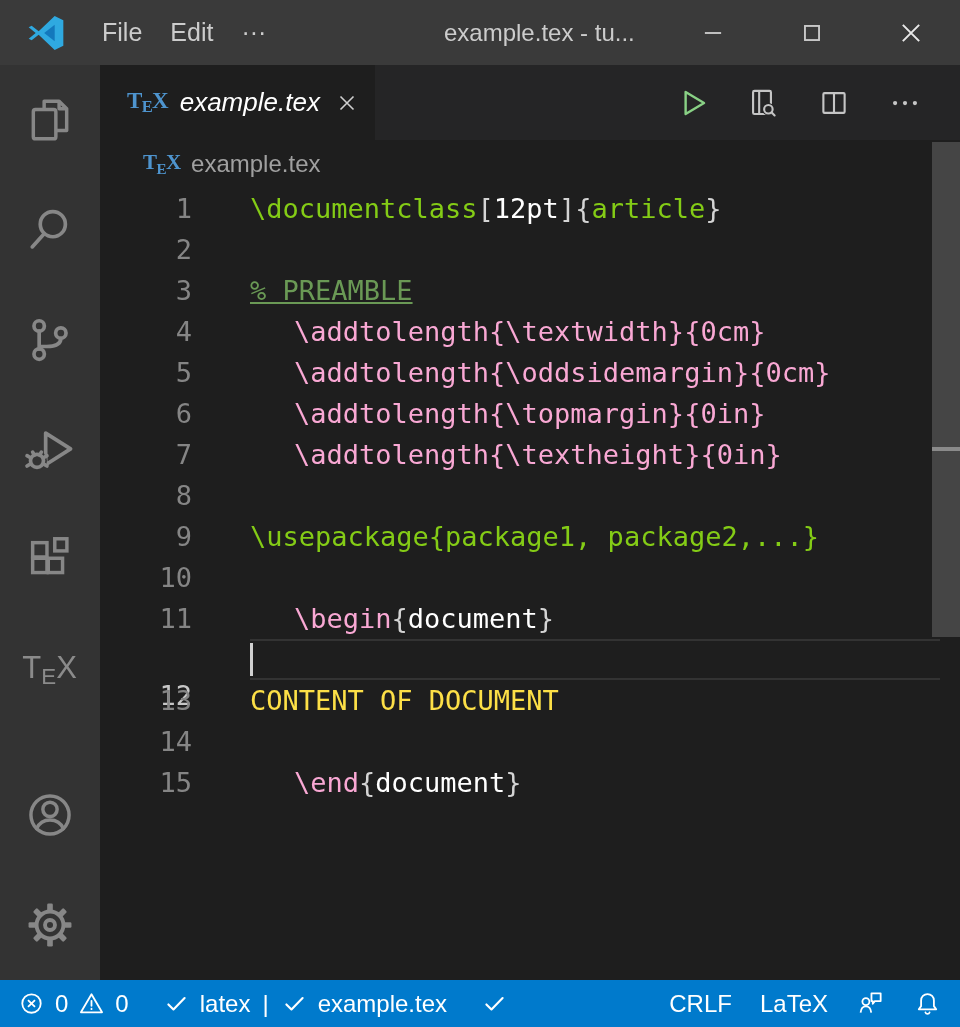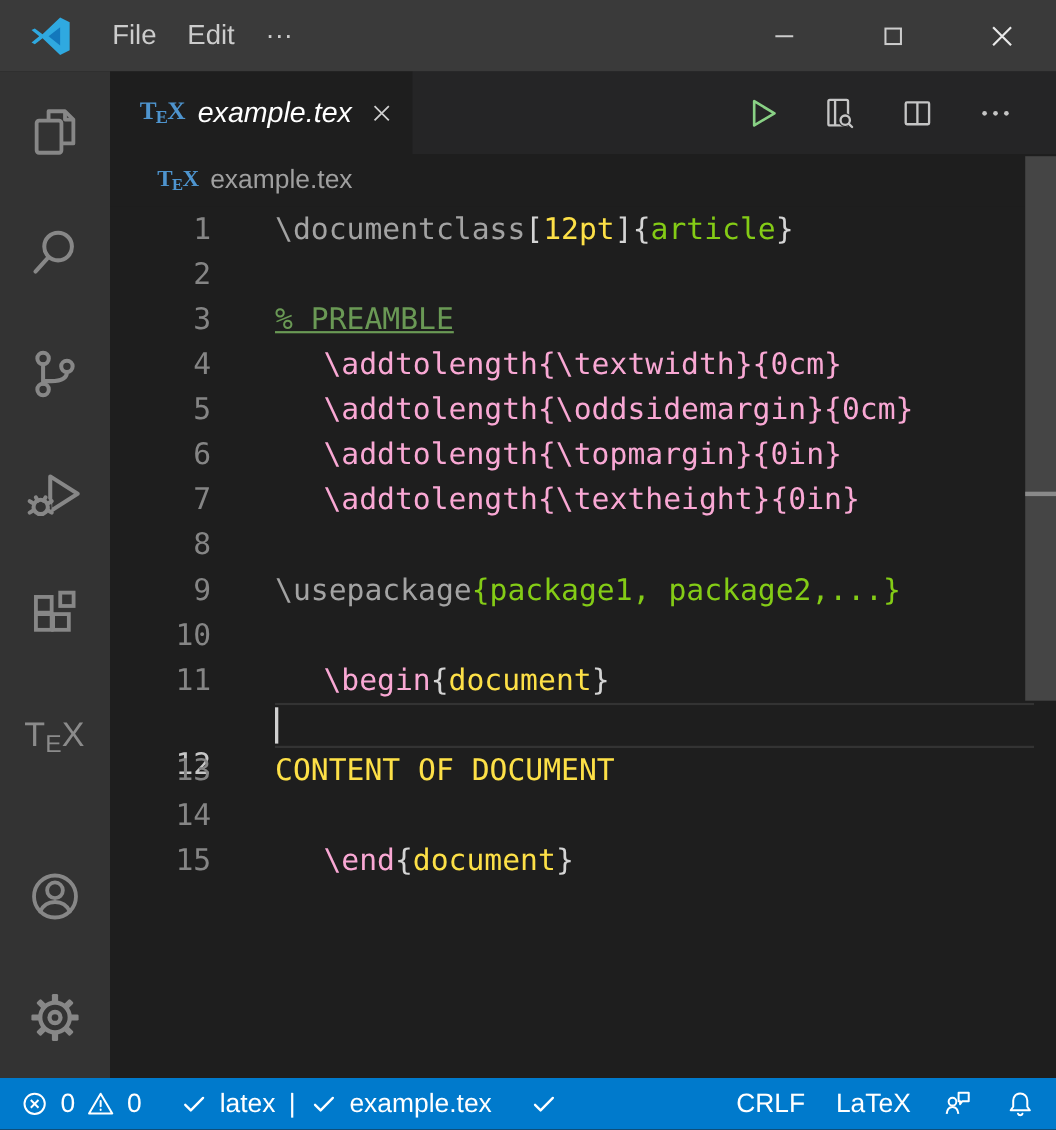--- a/index.html
+++ b/index.html
@@ -42,23 +42,23 @@
   .bc-label { color:#a0a0a0; font-size:24px; margin-left:10px; }
 
   
   .editor { flex:1; position:relative; font-family:"DejaVu Sans Mono", monospace; font-size:27px; overflow:hidden; }
   .line { display:flex; height:41px; line-height:41px; position:relative; }
   .gutter { width:92px; text-align:right; color:#858585; flex:none; }
   .code { padding-left:58px; white-space:pre; color:#d4d4d4; }
   .line.active .gutter { color:#c6c6c6;margin-top:36px; }
   .line.active::before { content:''; position:absolute; left:150px; right:20px; top:0; bottom:0; border-top:2px solid #333333; border-bottom:2px solid #333333; pointer-events:none; }
   .cursor { position:absolute; left:150px; top:4px; width:3px; height:33px; background:#d0d0d0; }
-  .tok-macro   { color:#a3a3a3; }
+  .tok-macro   { color:#84cc16; }
   .tok-yellow  { color:#f9a8d4;margin-left:44px; }
-  .tok-blue    { color:#fde047; }
+  .tok-blue    { color:#ffffff; }
   .tok-teal    { color:#84cc16; }
   .tok-comment { color:#6a9955;text-decoration:underline; }
   .tok-punct   { color:#d4d4d4; }
   .tok-plain   { color:#fde047; }
 
   .scrollbar-thumb { position:absolute; right:0; top:77px; width:28px; height:495px; background:#454545; z-index:5; }
   .scrollbar-marker { position:absolute; right:0; top:382px; width:28px; height:4px; background:#8a8a8a; z-index:6; }
 
   
   .statusbar { height:47px; background:#007acc; color:#ffffff; display:flex; align-items:center; font-size:24px; padding:0 18px 0 18px; flex:none; }
@@ -79,20 +79,21 @@
       <svg viewBox="0 0 24 24">
         <path fill="#2fa9e0" d="M17.2 1.8 L7.6 10.9 L3.4 7.7 L1.6 8.6 L5.8 12 L1.6 15.4 L3.4 16.3 L7.6 13.1 L17.2 22.2 L22.4 19.6 V4.4 Z"></path>
         <path fill="#1378bc" d="M17.2 7.0 V17.0 L10.9 12 Z"></path>
       </svg>
     </div>
     <div class="menus">
       <span class="menu-item">File</span>
       <span class="menu-item">Edit</span>
       <span class="menu-item">···</span>
     </div>
+    <div class="window-title">example.tex - tu...</div>
     <div class="window-controls">
       <div class="win-btn">
         <svg width="26" height="26" viewBox="0 0 24 24" stroke="#cccccc" stroke-width="1.7">
             <line x1="4.5" y1="12" x2="19.5" y2="12"></line>
           </svg>
       </div>
       <div class="win-btn">
         <svg width="26" height="26" viewBox="0 0 24 24" fill="none" stroke="#cccccc" stroke-width="1.7">
             <rect x="5.5" y="5.5" width="13" height="13"></rect>
           </svg>

